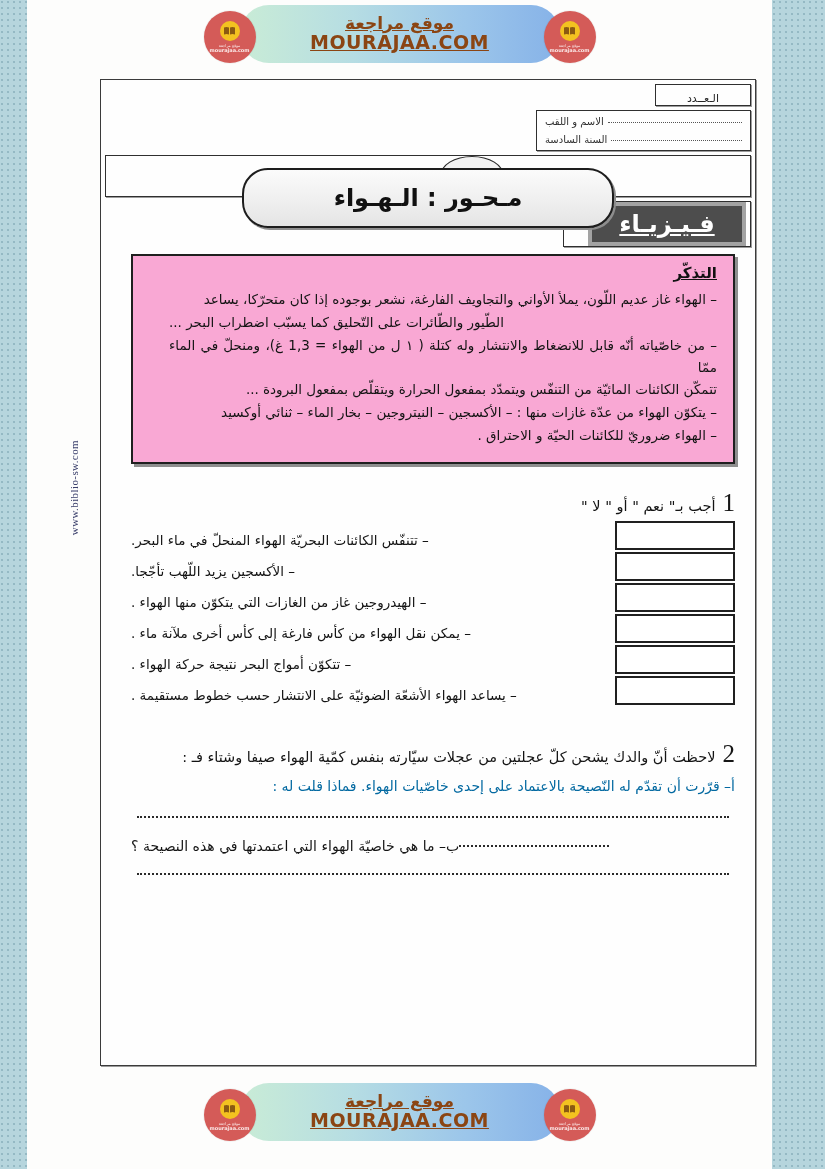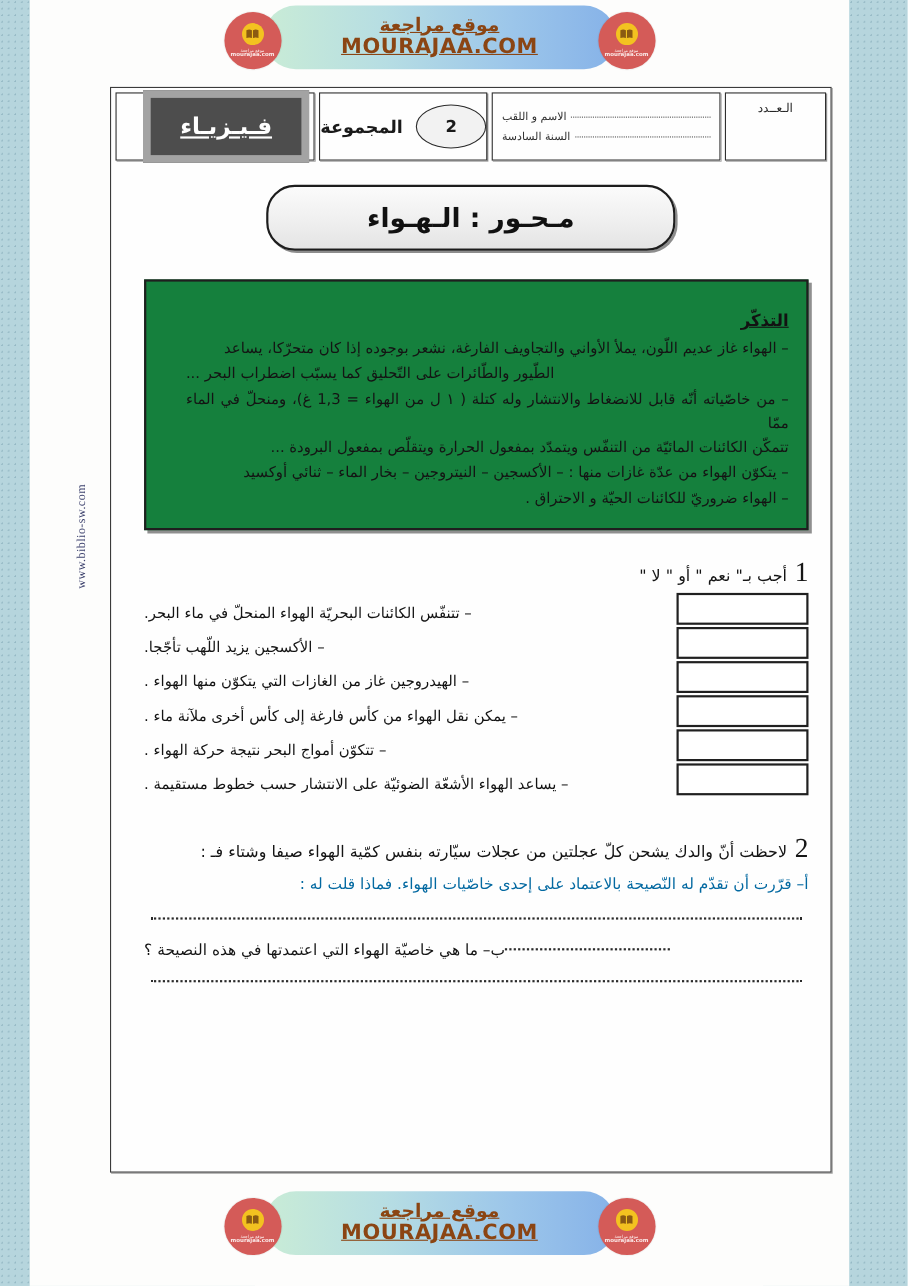--- a/index.html
+++ b/index.html
@@ -80,34 +80,34 @@
   .sheet-frame{
     position:absolute;left:100px;top:79px;width:656px;height:987px;
     border:1.5px solid #3b3b3b;
     background:#fefefe;
     box-shadow:1px 1px 0 #9a9a9a;
     box-sizing:border-box;
   }
 
   
   .id-header{
-    display:flex;height:62px;
+    display:flex;flex-direction:column;height:62px;
     margin:4px;gap:4px;
   }
   .id-cell{border:1.5px solid #2f2f2f;box-shadow:1px 1px 0 #9c9c9c;box-sizing:border-box;}
   .cell-subject{
     width:188px;display:flex;align-items:center;justify-content:center;
     padding:4px;
   }
   .subject-plate{
     background:#4d4d4d;color:#ffffff;
     width:100%;height:100%;
     display:flex;align-items:center;justify-content:center;
-    font-size:21px;font-weight:bold;letter-spacing:3px;
-    border:7px solid #a3a3a3;
+    font-size:24px;font-weight:bold;letter-spacing:3px;
+    border:4px solid #a3a3a3;
     text-decoration:underline;
     margin-left:20px;
   }
   .cell-group{
     flex:1;display:flex;align-items:center;justify-content:center;gap:12px;
     font-size:16px;font-weight:bold;color:#1a1a1a;
   }
   .group-oval{
     width:62px;height:38px;border-radius:50%;
     border:1.4px solid #2b2b2b;background:#f2f2f2;
@@ -140,22 +140,22 @@
     box-shadow:2px 2px 0 #8d8d8d;
     display:flex;align-items:center;justify-content:center;
     font-size:24px;font-weight:bold;color:#111;letter-spacing:3px;
   }
 
   
   .recall-box{
     margin:26px 20px 0 30px;
     border:2px solid #1f1f1f;
     box-shadow:3px 3px 0 #8f8f8f;
-    background:#15803d;
-    padding:26px 16px 14px 16px;
+    background:#f9a8d4;
+    padding:8px 16px 14px 16px;
   }
   .recall-title{
     font-size:15px;font-weight:bold;color:#121212;
     text-decoration:underline;text-align:right;margin-bottom:7px;
   }
   .recall-line{
     font-size:13.5px;color:#141414;line-height:1.62;
     text-align:justify;text-align-last:right;
     margin-bottom:1px;
     margin-left:20px;

